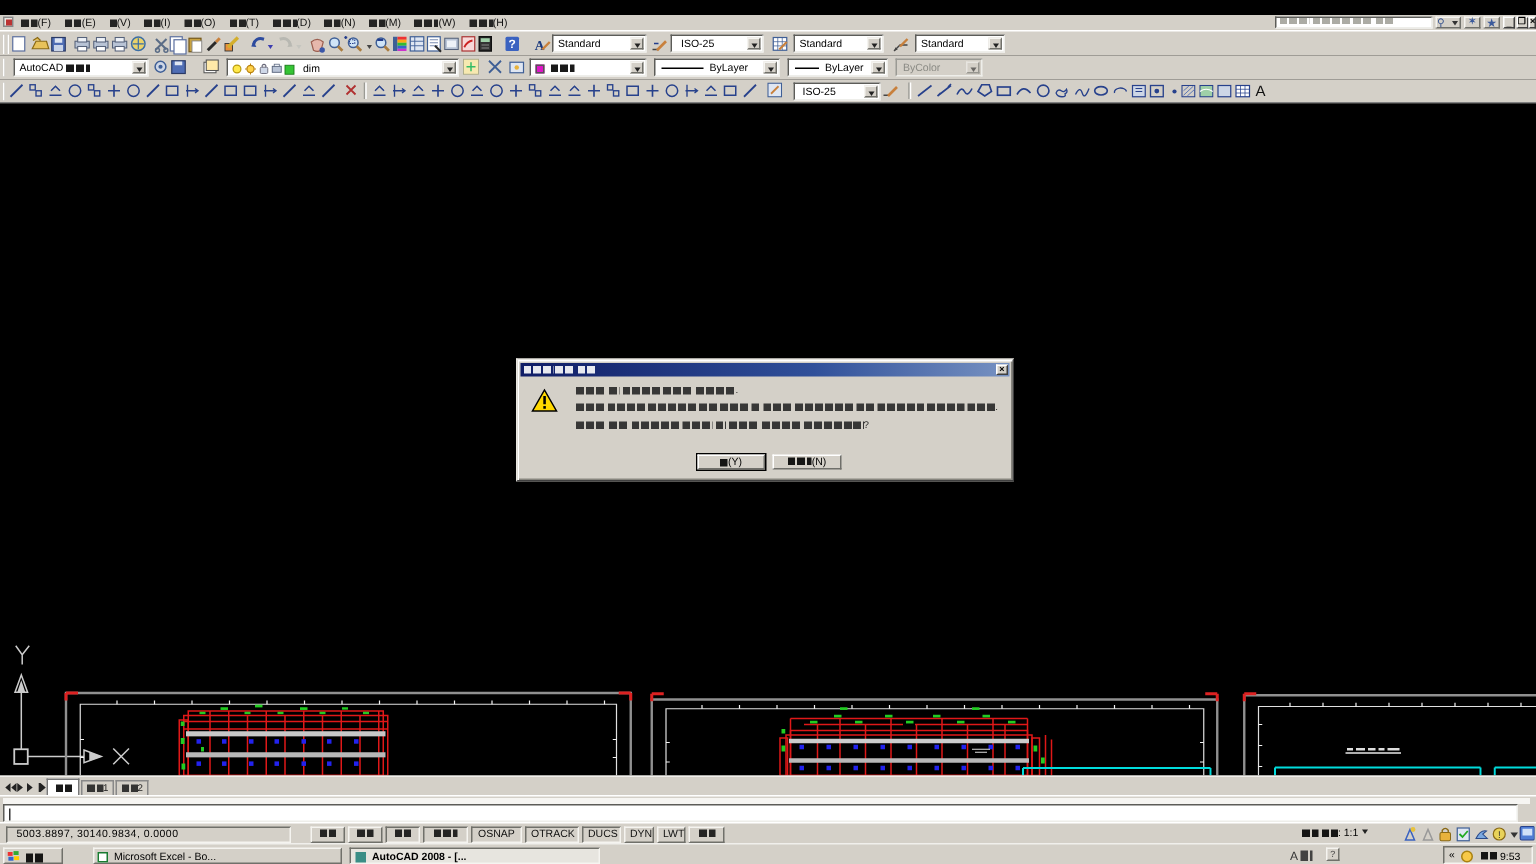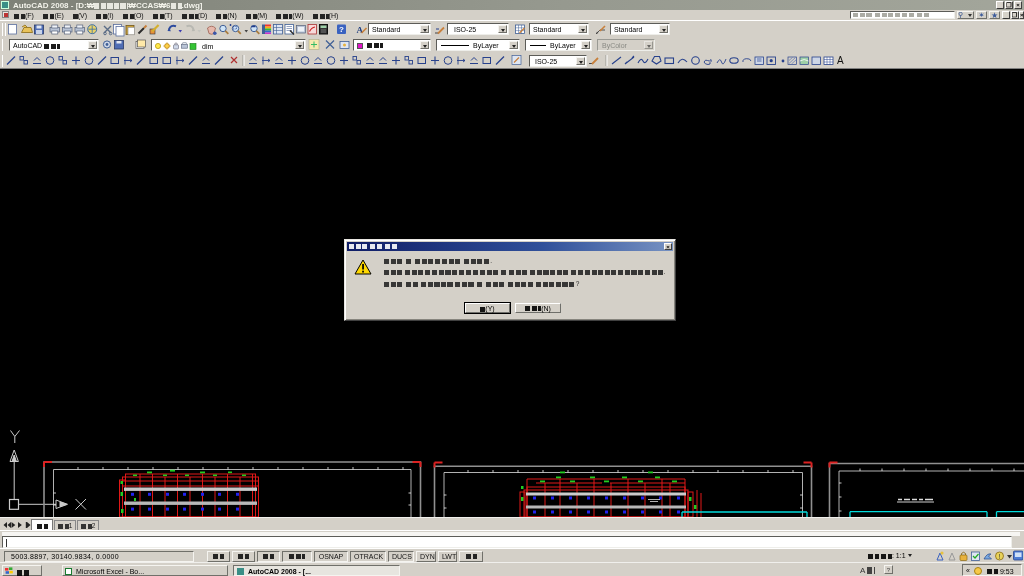--- a/index.html
+++ b/index.html
@@ -11,27 +11,20 @@
 .cbar{position:absolute;right:1px;top:1px;bottom:1px;width:9px;background:#d4d0c8;border:1px solid;border-color:#f5f4f0 #70706a #70706a #f5f4f0}
 .cbar:after{content:"";position:absolute;left:2px;top:3px;border:2.5px solid transparent;border-top:3.5px solid #222}
 .wbtn{position:absolute;width:8px;height:8px;background:#d6d2ca;border:1px solid;border-color:#fff #404040 #404040 #fff;font:bold 6px "Liberation Sans";color:#000;text-align:center;line-height:6px}
 .sep{position:absolute;width:1px;background:#9a9a94;border-right:1px solid #fff}
 .tbtn{position:absolute;height:11px;background:#d4d0c8;font:7px "Liberation Sans";color:#111;text-align:center;line-height:10px;padding:0 3px}
 .raised{border:1px solid;border-color:#f5f4f0 #70706a #70706a #f5f4f0}
 .sunk{border:1px solid;border-color:#70706a #f5f4f0 #f5f4f0 #70706a}
 </style></head><body>
 <div id="root">
 
-<div class="abs" style="left:0;top:0;width:1024px;height:10px;background:linear-gradient(90deg,#7e8177,#96998f 55%,#a3a69b)">
-  <div class="abs" style="left:1px;top:1px;width:8px;height:8px;background:#3a8e86;border:1px solid #cfd;"></div>
-  <div class="abs" style="left:13px;top:1px;color:#f2f2ea;font:bold 8px 'Liberation Sans';white-space:nowrap">AutoCAD 2008 - [D:₩<span class="k" style="width:34px;height:6px"></span>₩CCAS₩6<span class="k" style="width:11px;height:6px"></span>.dwg]</div>
-  <div class="wbtn" style="left:996px;top:1px"><span style="position:relative;top:1px">_</span></div>
-  <div class="wbtn" style="left:1005px;top:1px">❐</div>
-  <div class="wbtn" style="left:1014px;top:1px">×</div>
-</div>
 
 <div class="abs" style="left:0;top:10px;width:1024px;height:9.5px;background:#d4d0c8;color:#111">
   <div class="abs" style="left:2px;top:1px;width:7px;height:7px;background:#e8e6e0;border:1px solid #888">
         <div class="abs" style="left:1px;top:1px;width:4px;height:4px;background:#b33"></div>
       </div>
   <div class="abs" style="left:14px;top:2px;white-space:nowrap;font:7px 'Liberation Sans'">
     <span class="k" style="width:11px"></span>(F) 
     <span class="k" style="width:11px;margin-left:7px"></span>(E)
     <span class="k" style="width:5px;margin-left:7px"></span>(V)
     <span class="k" style="width:11px;margin-left:7px"></span>(I)

